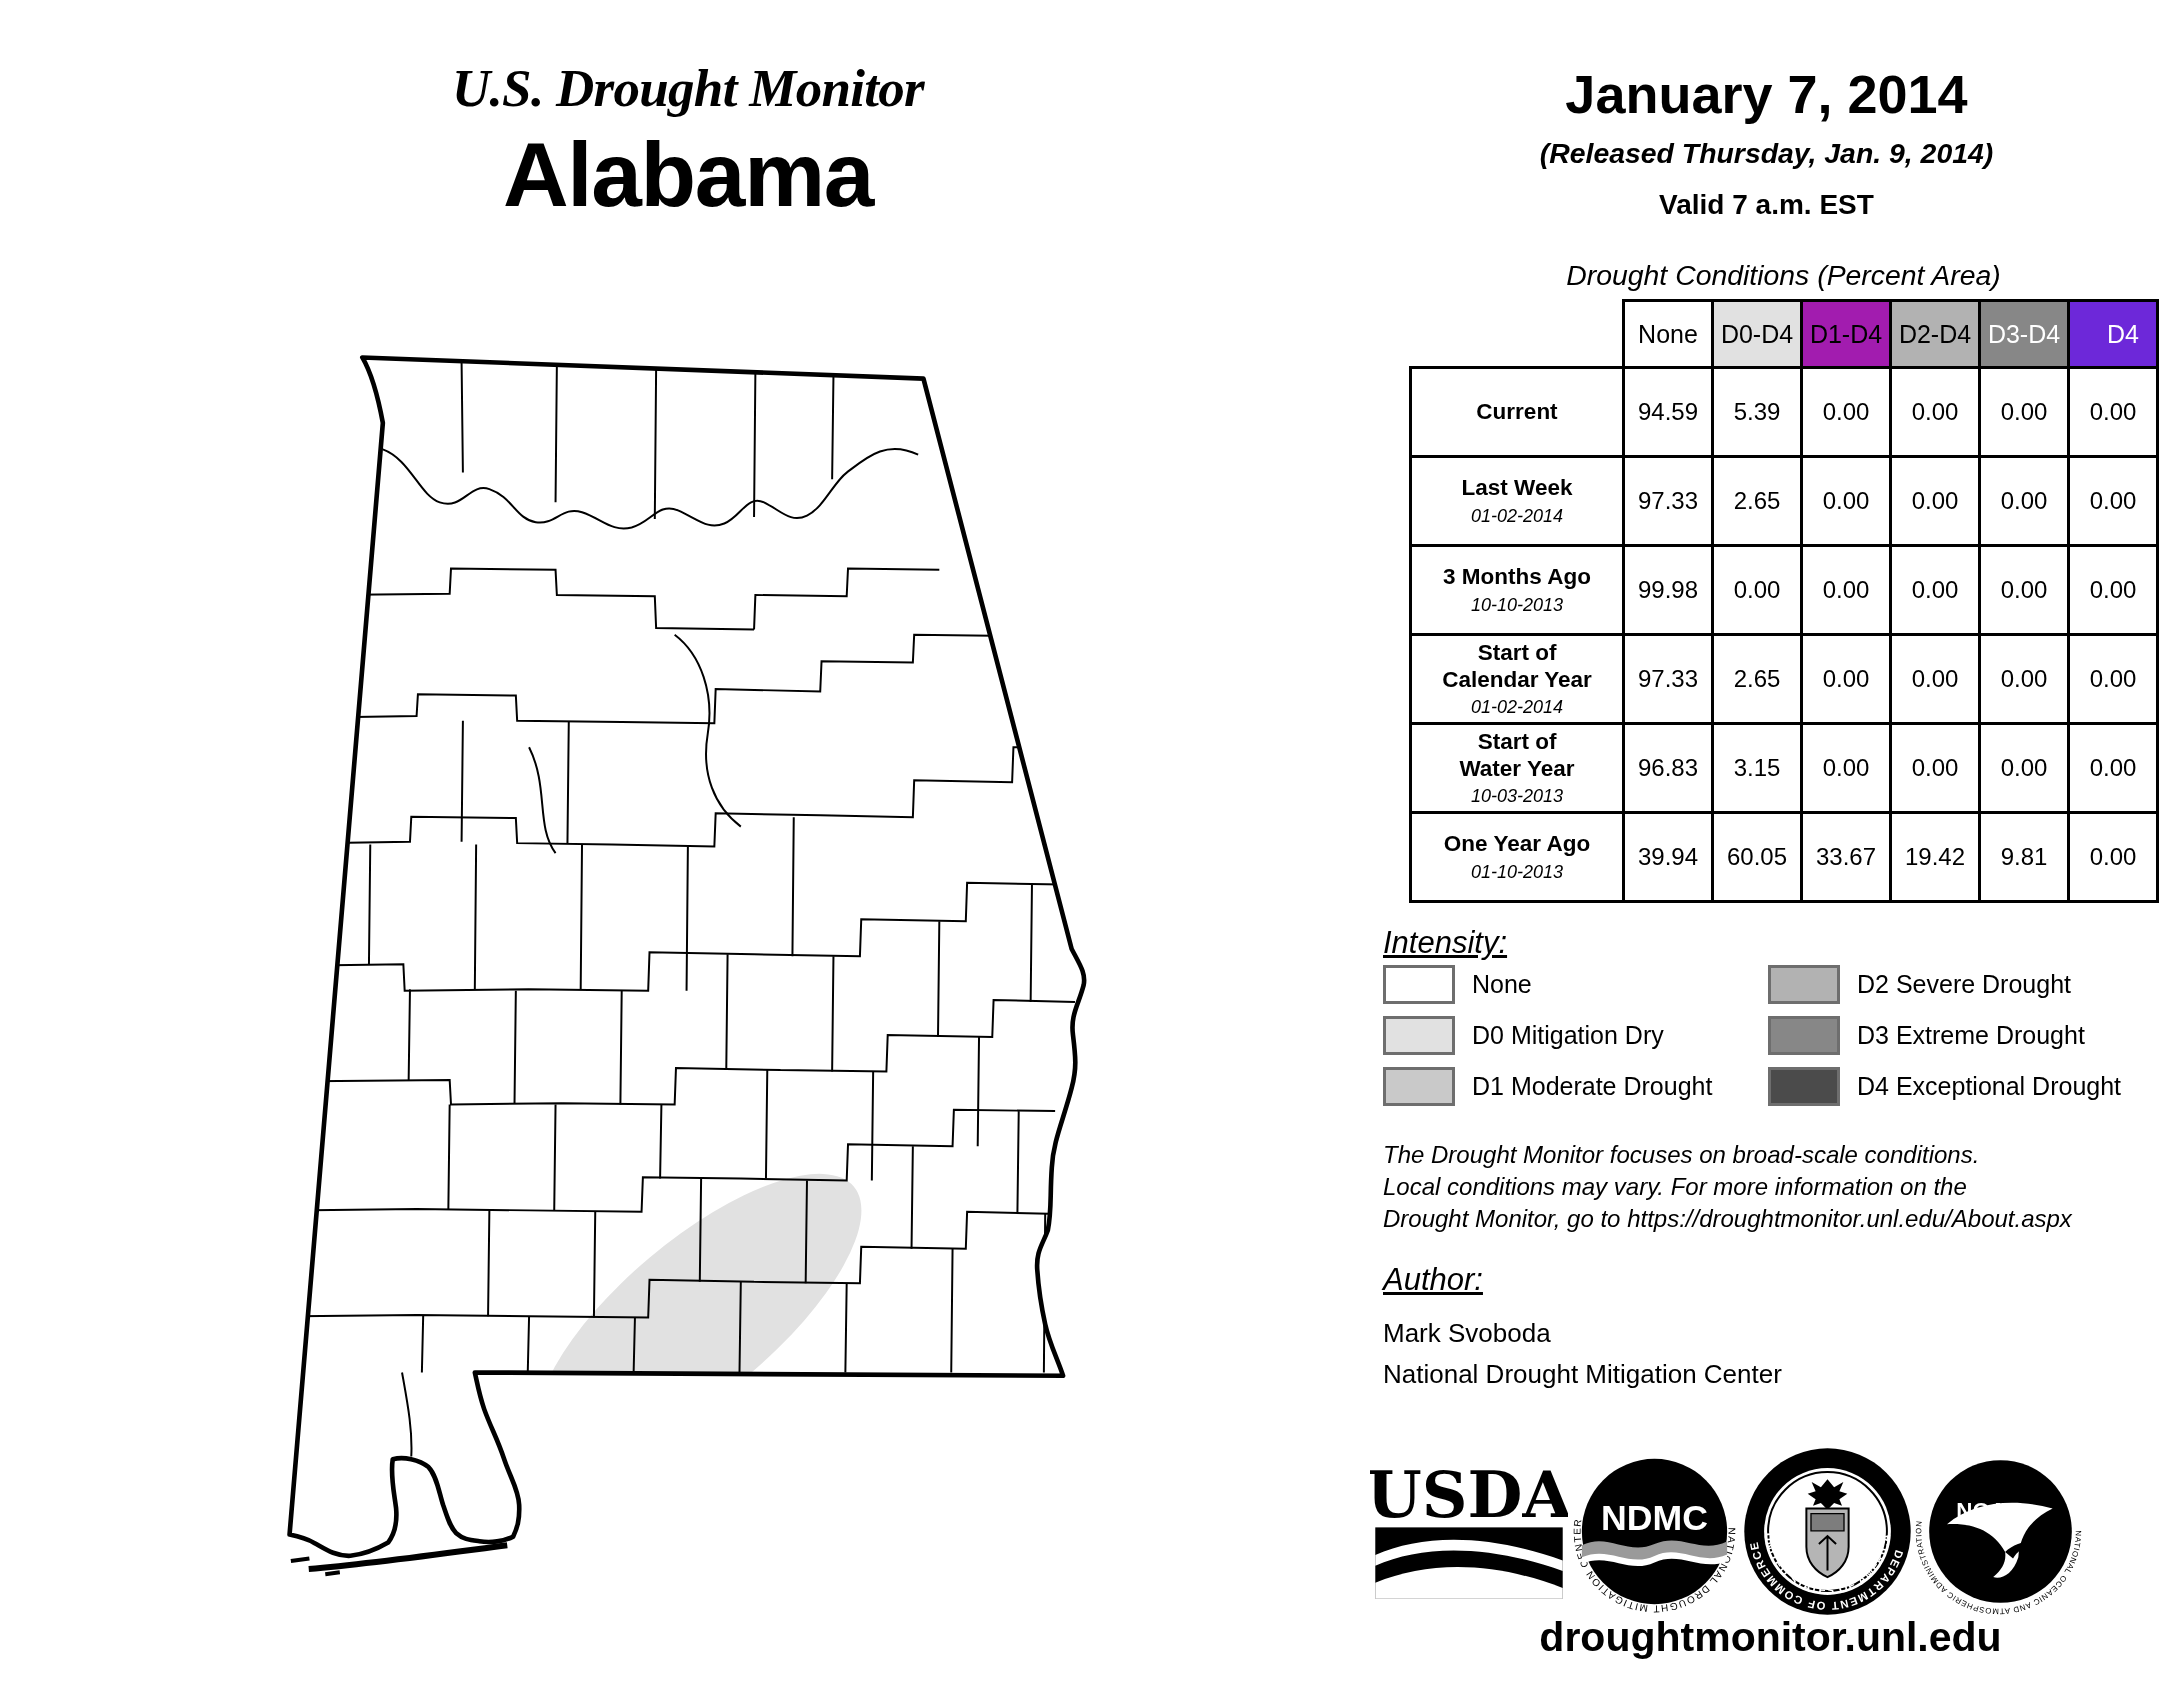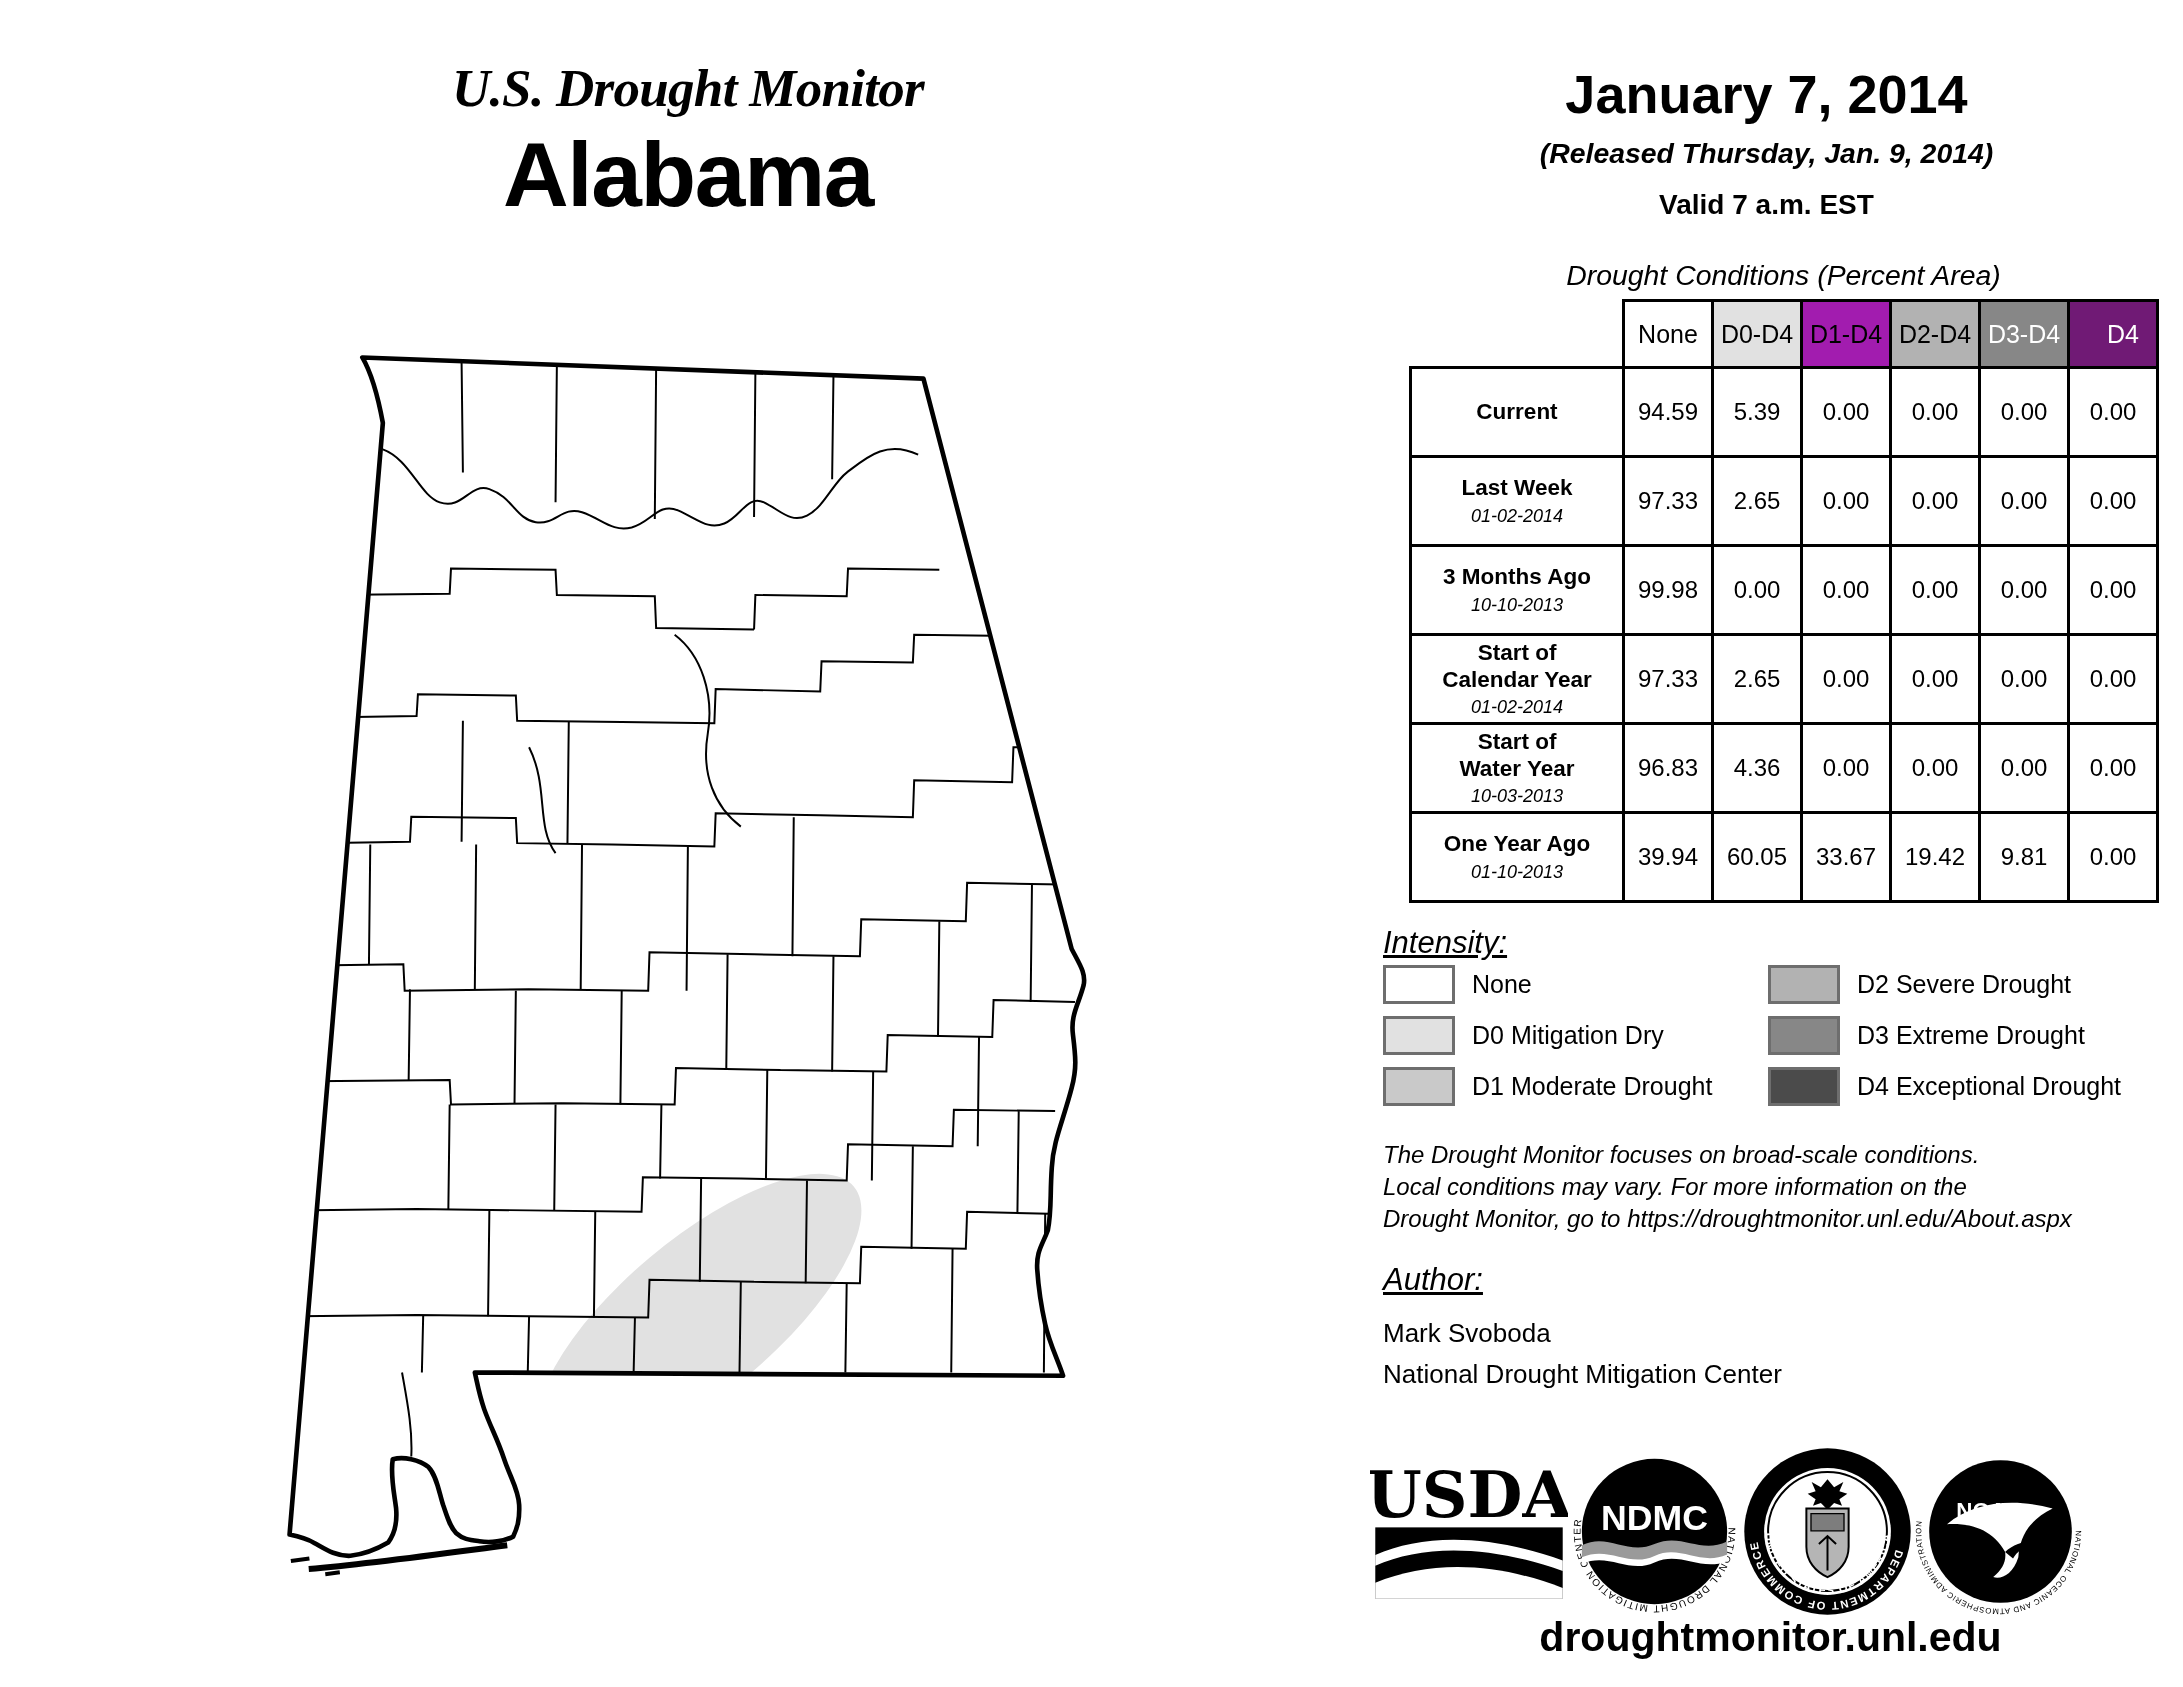--- a/index.html
+++ b/index.html
@@ -173,21 +173,21 @@
         <col class="c-data">
     </colgroup>
     <tbody>
         <tr class="hdr">
       <th class="corner"></th>
       <th style="background-color: rgb(255, 255, 255); color: rgb(0, 0, 0);">None</th>
       <th style="background-color: rgb(225, 225, 225); color: rgb(0, 0, 0);">D0-D4</th>
       <th style="background-color: #a21caf; color: rgb(0, 0, 0);">D1-D4</th>
       <th style="background-color: rgb(178, 178, 178); color: rgb(0, 0, 0);">D2-D4</th>
       <th style="background-color: rgb(135, 135, 135); color: rgb(255, 255, 255);">D3-D4</th>
-      <th style="background-color: #701a75; color: rgb(255, 255, 255); padding-left: 20px;">D4</th>
+      <th style="background-color: #6d28d9; color: rgb(255, 255, 255); padding-left: 20px;">D4</th>
     </tr>
     <tr>
       <td class="rowhead">
             <div class="rl">Current</div>
           </td>
       <td class="val">94.59</td>
       <td class="val">5.39</td>
       <td class="val">0.00</td>
       <td class="val">0.00</td>
       <td class="val">0.00</td>
@@ -230,21 +230,21 @@
       <td class="val">0.00</td>
       <td class="val">0.00</td>
     </tr>
     <tr>
       <td class="rowhead">
         <div class="rl">Start of</div>
         <div class="rl">Water Year</div>
         <div class="rd">10-03-2013</div>
       </td>
       <td class="val">96.83</td>
-      <td class="val">4.36</td>
+      <td class="val">3.15</td>
       <td class="val">0.00</td>
       <td class="val">0.00</td>
       <td class="val">0.00</td>
       <td class="val">0.00</td>
     </tr>
     <tr>
       <td class="rowhead">
         <div class="rl">One Year Ago</div>
         <div class="rd">01-10-2013</div>
       </td>

